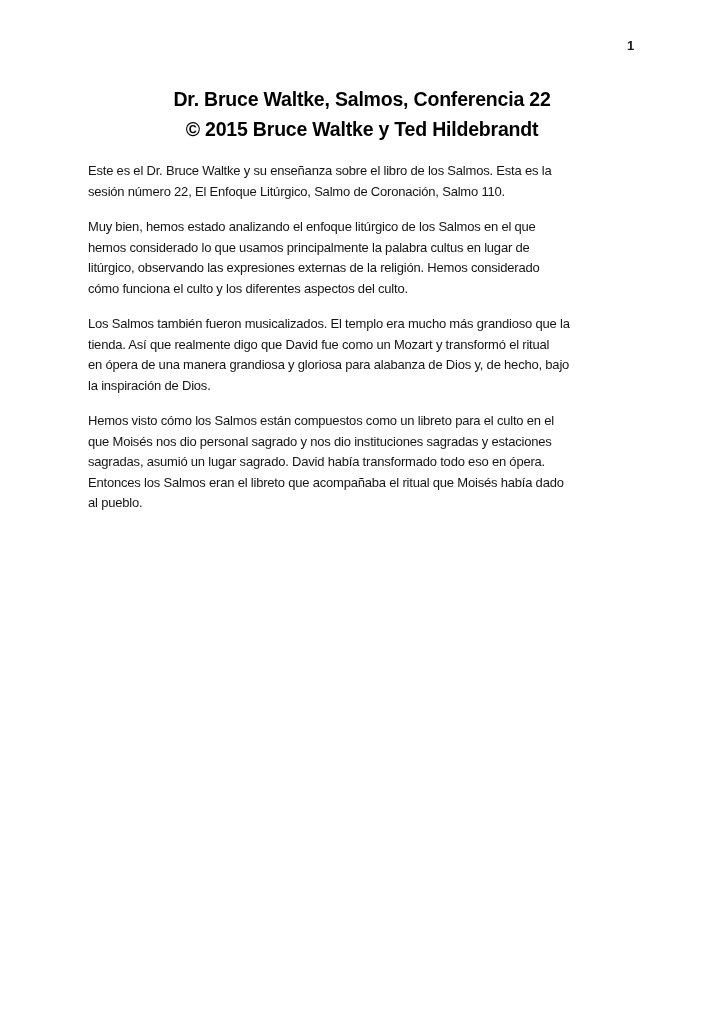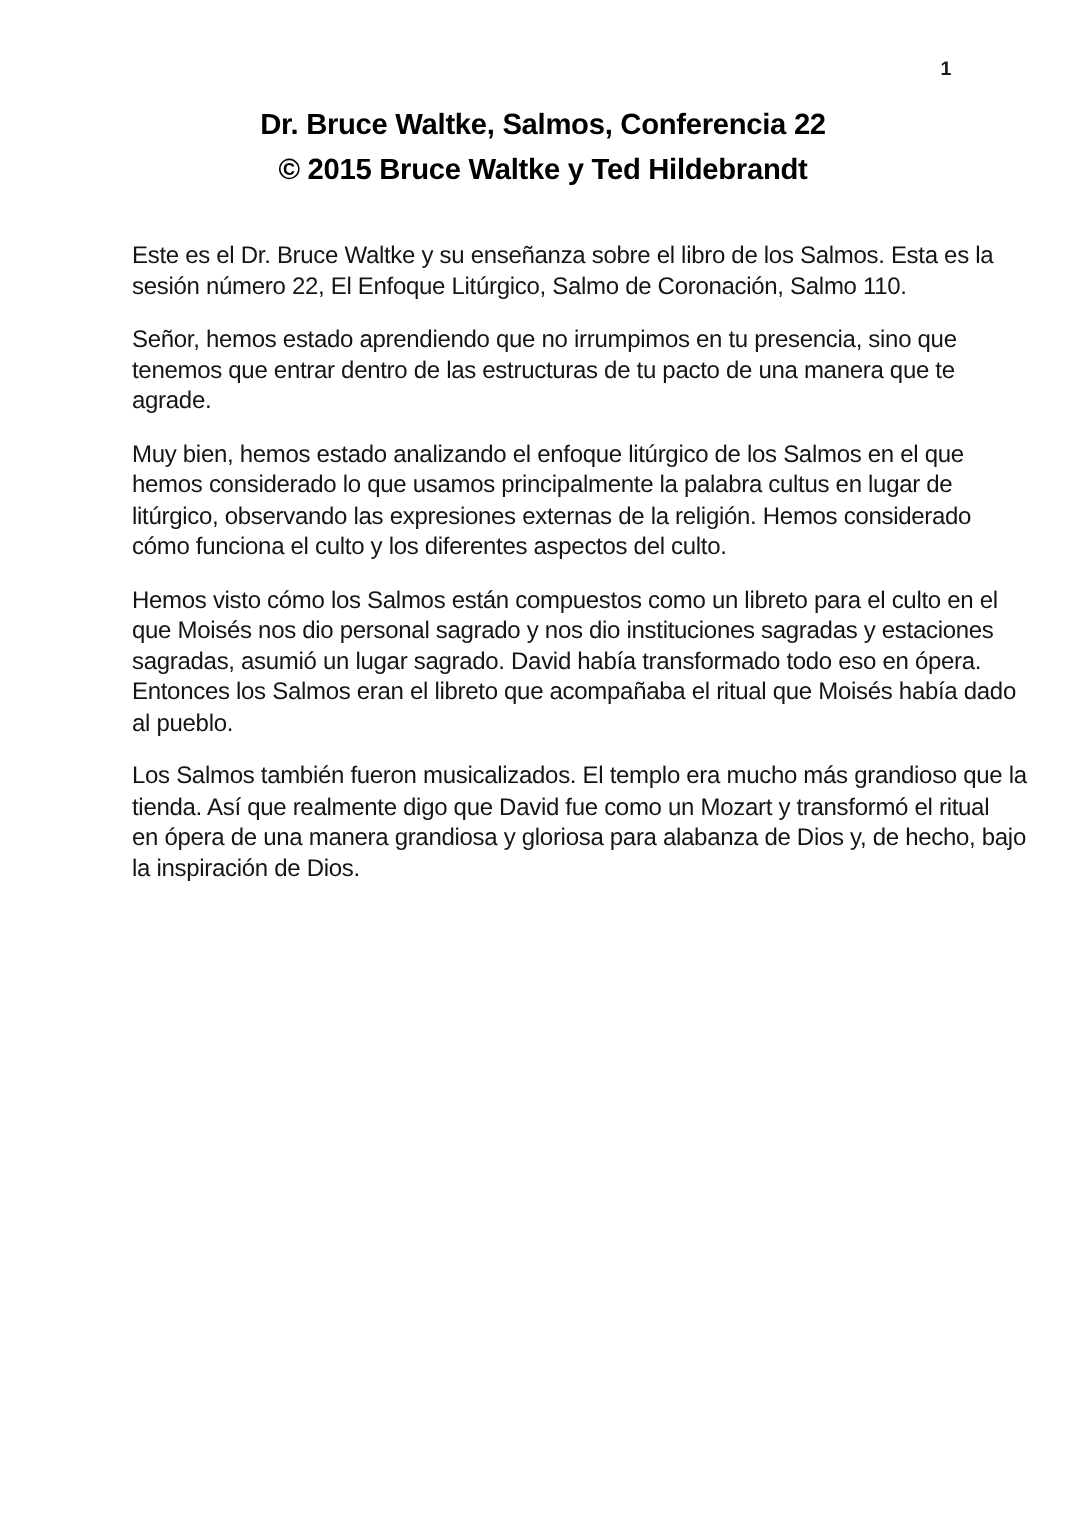--- a/index.html
+++ b/index.html
@@ -19,57 +19,56 @@
     position: absolute;
     top: 38px;
     left: 627px;
     font-size: 13px;
     font-weight: 700;
     color: #1a1a1a;
     letter-spacing: -0.2px;
   }
   .doc-title {
     position: absolute;
-    top: 68px;
+    top: 84px;
     left: 0;
     width: 724px;
     margin: 0;
     text-align: center;
     font-size: 19.5px;
     font-weight: 700;
     line-height: 30px;
     color: #000000;
     letter-spacing: -0.2px;
   }
   .doc-body {
     position: absolute;
     top: 161px;
     left: 88px;
     width: 565px;
     color: #151515;
   }
   .para {
     margin: 0 0 15px 0;
-    font-size: 16px;
+    font-size: 13px;
     line-height: 20.5px;
     letter-spacing: -0.2px;
     white-space: nowrap;
   }
 </style>
 </head>
 <body>
 
 <div class="page">
   <div class="page-number">1</div>
 
   <h1 class="doc-title">
     <span>Dr. Bruce Waltke, Salmos, Conferencia 22</span><br>
     <span>© 2015 Bruce Waltke y Ted Hildebrandt</span>
   </h1>
 
   <div class="doc-body">
       <p class="para">Este es el Dr. Bruce Waltke y su enseñanza sobre el libro de los Salmos. Esta es la<br>sesión número 22, El Enfoque Litúrgico, Salmo de Coronación, Salmo 110.</p>
-      <p class="para">Señor, hemos estado aprendiendo que no irrumpimos en tu presencia, sino que<br>tenemos que entrar dentro de las estructuras de tu pacto de una manera que te<br>agrade.</p>
       <p class="para">Muy bien, hemos estado analizando el enfoque litúrgico de los Salmos en el que<br>hemos considerado lo que usamos principalmente la palabra cultus en lugar de<br>litúrgico, observando las expresiones externas de la religión. Hemos considerado<br>cómo funciona el culto y los diferentes aspectos del culto.</p>
+      <p class="para">Los Salmos también fueron musicalizados. El templo era mucho más grandioso que la<br>tienda. Así que realmente digo que David fue como un Mozart y transformó el ritual<br>en ópera de una manera grandiosa y gloriosa para alabanza de Dios y, de hecho, bajo<br>la inspiración de Dios.</p>
       <p class="para">Hemos visto cómo los Salmos están compuestos como un libreto para el culto en el<br>que Moisés nos dio personal sagrado y nos dio instituciones sagradas y estaciones<br>sagradas, asumió un lugar sagrado. David había transformado todo eso en ópera.<br>Entonces los Salmos eran el libreto que acompañaba el ritual que Moisés había dado<br>al pueblo.</p>
-      <p class="para">Los Salmos también fueron musicalizados. El templo era mucho más grandioso que la<br>tienda. Así que realmente digo que David fue como un Mozart y transformó el ritual<br>en ópera de una manera grandiosa y gloriosa para alabanza de Dios y, de hecho, bajo<br>la inspiración de Dios.</p>
     </div>
 </div>
 
 </body></html>

